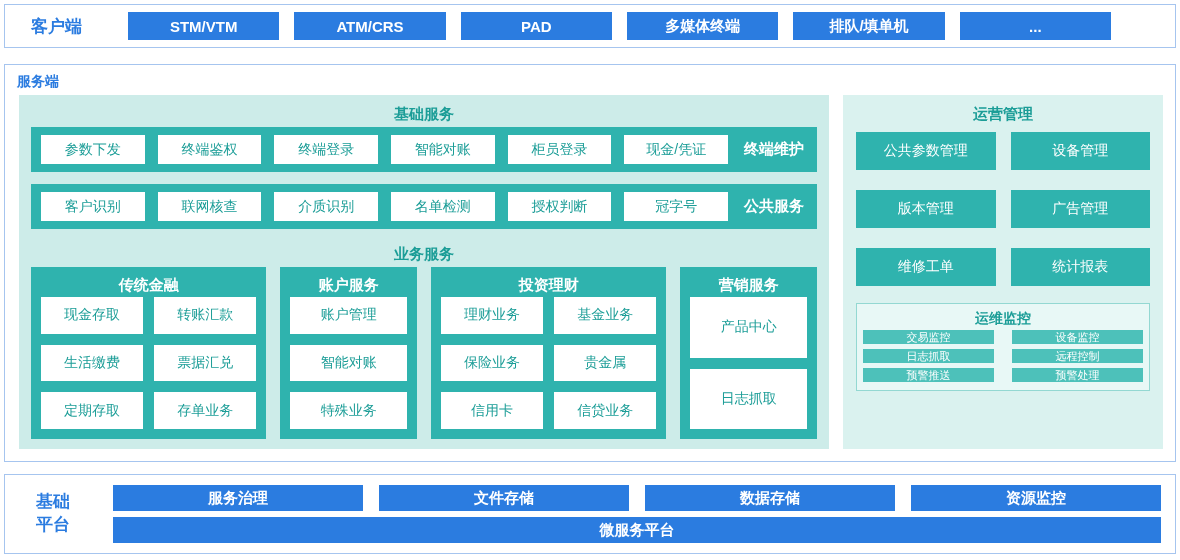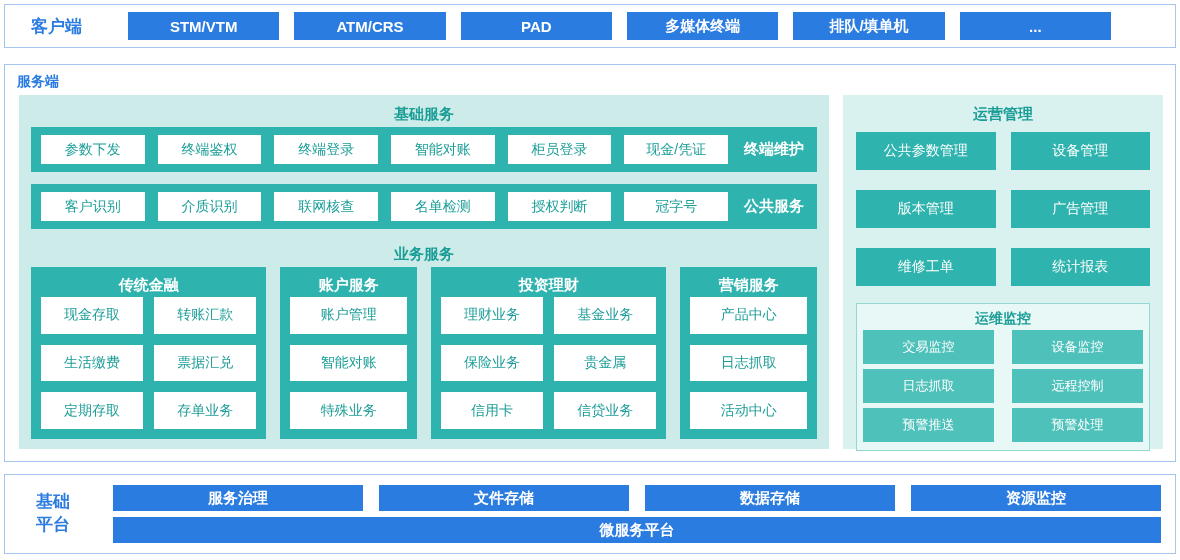--- a/index.html
+++ b/index.html
@@ -69,21 +69,21 @@
     background: var(--teal, #2FB3AE); color: #fff; font-size: 14px;
     display: flex; align-items: center; justify-content: center; height: 38px;
   }
   .monitor {
     margin-top: 17px; background: var(--monitor-bg, #E8F8F6);
     border: 1px solid var(--monitor-border, #93D8D2); padding: 3px 6px 8px;
   }
   .monitor-title { text-align: center; color: var(--teal-text, #1B9D97); font-weight: bold; font-size: 14px; height: 23px; line-height: 23px; }
   .monitor-grid { display: grid; grid-template-columns: 1fr 1fr; gap: 5px 18px; }
   .mini-btn {
-    background: var(--monitor-btn, #4DC1BA); color: #fff; font-size: 13px; height: 34px;
+    background: var(--monitor-btn, #4DC1BA); color: #fff; font-size: 11px; height: 14px;
     display: flex; align-items: center; justify-content: center;
   }
 
   
   .platform-band { left: 4px; top: 474px; width: 1172px; height: 80px; display: flex; align-items: center; }
   .platform-label {
     color: var(--blue, #2B7CE0); font-weight: bold; font-size: 17px; width: 40px; margin-left: 28px;
     line-height: 1.35; text-align: center; word-break: break-all; flex: 0 0 auto;
   }
   .platform-right { flex: 1; margin: 0 14px 0 40px; display: flex; flex-direction: column; gap: 6px; }
@@ -119,22 +119,22 @@
         <div class="white-btn">终端鉴权</div>
         <div class="white-btn">终端登录</div>
         <div class="white-btn">智能对账</div>
         <div class="white-btn">柜员登录</div>
         <div class="white-btn">现金/凭证</div>
         <div class="row-label">终端维护</div>
       </div>
 
       <div class="svc-row">
         <div class="white-btn">客户识别</div>
+        <div class="white-btn">联网核查</div>
         <div class="white-btn">介质识别</div>
-        <div class="white-btn">联网核查</div>
         <div class="white-btn">名单检测</div>
         <div class="white-btn">授权判断</div>
         <div class="white-btn">冠字号</div>
         <div class="row-label">公共服务</div>
       </div>
 
       <div class="panel-title">业务服务</div>
 
       <div class="biz-groups">
         <div class="biz-group wide">
@@ -168,21 +168,20 @@
             <div class="white-btn">信用卡</div>
             <div class="white-btn">信贷业务</div>
           </div>
         </div>
 
         <div class="biz-group narrow">
           <div class="group-title">营销服务</div>
           <div class="group-grid cols1">
             <div class="white-btn">产品中心</div>
             <div class="white-btn">日志抓取</div>
-            <div class="white-btn">活动中心</div>
           </div>
         </div>
       </div>
     </div>
 
     <div class="right-panel">
       <div class="panel-title">运营管理</div>
       <div class="ops-grid">
         <div class="teal-btn">公共参数管理</div>
         <div class="teal-btn">设备管理</div>

